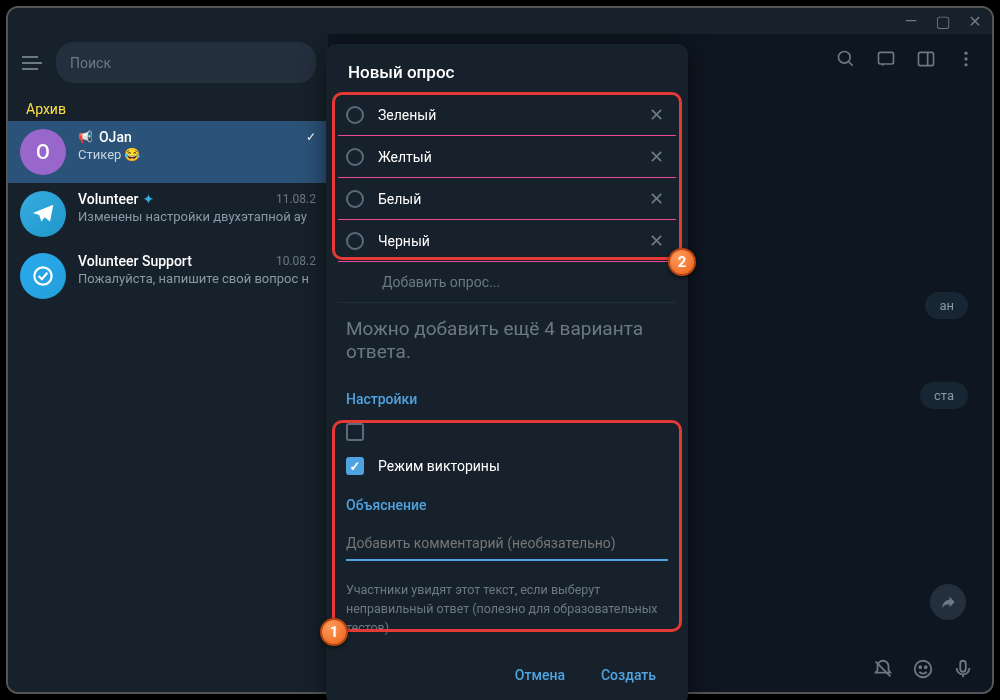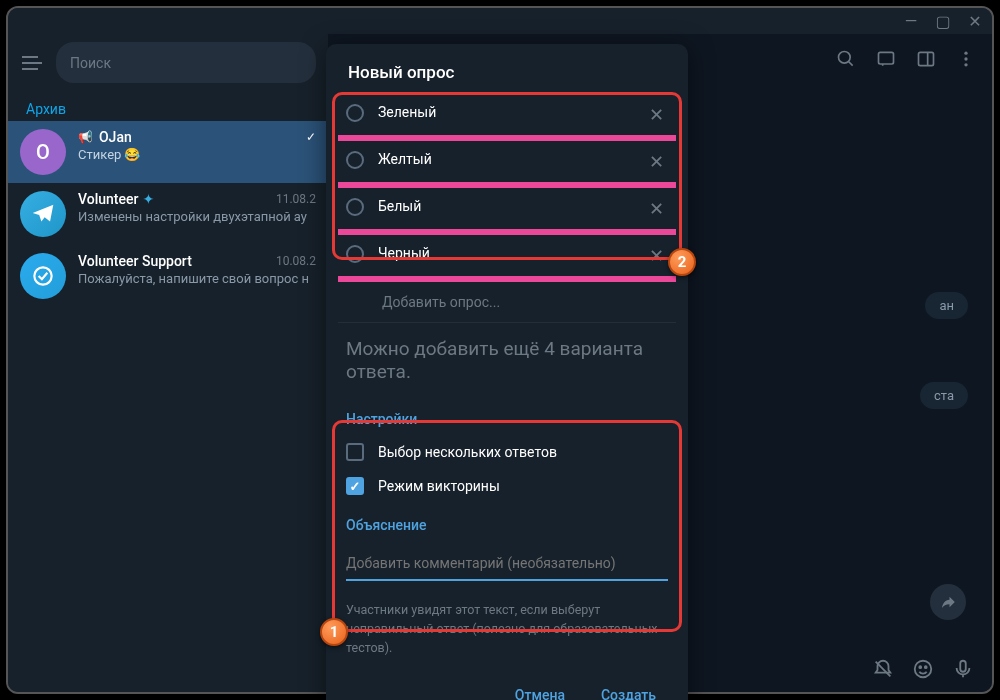--- a/index.html
+++ b/index.html
@@ -5,21 +5,21 @@
 * { margin: 0; padding: 0; box-sizing: border-box; font-family: -apple-system, BlinkMacSystemFont, "Segoe UI", Roboto, sans-serif; }
 body { background: #000; width: 1000px; height: 700px; overflow: hidden; position: relative; }
 .outer-frame { position: absolute; inset: 6px; border: 2px solid #555; border-radius: 12px; overflow: hidden; background: #17212b; }
 .titlebar { height: 26px; background: #17212b; display: flex; justify-content: flex-end; align-items: center; padding-right: 10px; gap: 18px; }
 .titlebar-btn { width: 14px; height: 14px; display: flex; align-items: center; justify-content: center; color: #6c7883; }
 .app { display: flex; height: calc(100% - 26px); }
 .sidebar { width: 320px; background: #17212b; display: flex; flex-direction: column; }
 .sidebar-header { display: flex; align-items: center; padding: 8px 12px; gap: 12px; }
 .menu-icon { width: 24px; height: 16px; color: #6c7883; }
 .search-box { flex: 1; background: #242f3d; border-radius: 18px; height: 41px; display: flex; align-items: center; padding: 0 14px; color: #6c7883; font-size: 14px; }
-.archive-label { padding: 10px 18px 4px; color: #0ea5e9; font-size: 14px; }
+.archive-label { padding: 10px 18px 4px; color: #fde047; font-size: 14px; }
 .chat-item { display: flex; padding: 8px 12px; gap: 12px; align-items: flex-start; }
 .chat-item.active { background: #2b5278; }
 .avatar { width: 46px; height: 46px; border-radius: 50%; flex-shrink: 0; display: flex; align-items: center; justify-content: center; color: #fff; font-size: 20px; font-weight: 500; }
 .avatar.purple { background: #9966cc; }
 .avatar.tg { background: linear-gradient(135deg, #37aee2, #1e96c8); }
 .avatar.vs { background: linear-gradient(135deg, #2aabee, #229ed9); }
 .chat-info { flex: 1; min-width: 0; }
 .chat-top { display: flex; align-items: center; gap: 6px; }
 .chat-name { color: #fff; font-size: 14px; font-weight: 500; display: flex; align-items: center; gap: 4px; }
 .chat-date { margin-left: auto; color: #6c7883; font-size: 12px; }
@@ -31,21 +31,21 @@
 .main { flex: 1; background: #0e1621; position: relative; }
 .main-header { height: 50px; display: flex; align-items: center; justify-content: flex-end; padding: 0 16px; gap: 20px; }
 .header-icon { width: 20px; height: 20px; color: #6c7883; }
 .pill { position: absolute; right: 24px; background: #182533; color: #8a99a8; padding: 6px 14px; border-radius: 14px; font-size: 13px; }
 .input-bar { position: absolute; bottom: 12px; right: 18px; display: flex; gap: 18px; align-items: center; }
 .input-icon { width: 22px; height: 22px; color: #6c7883; }
 .share-btn { position: absolute; right: 26px; bottom: 72px; width: 36px; height: 36px; background: #242f3d; border-radius: 50%; display: flex; align-items: center; justify-content: center; color: #6c7883; }
 .modal { position: absolute; left: 326px; top: 44px; width: 362px; background: #17212b; border-radius: 10px; box-shadow: 0 4px 24px rgba(0,0,0,.5); z-index: 10; }
 .modal-title { padding: 18px 22px 12px; color: #fff; font-size: 17px; font-weight: 500; }
 .option-list { padding: 0 12px; }
-.option-row { display: flex; padding: 10px 8px; border-bottom: 6px solid #ec4899; }
+.option-row { display: flex; align-items: center; padding: 10px 8px; border-bottom: 1px solid #ec4899; }
 .radio { width: 18px; height: 18px; border: 2px solid #5a6b7d; border-radius: 50%; margin-right: 14px; flex-shrink: 0; }
 .option-text { flex: 1; color: #fff; font-size: 14px; }
 .option-close { color: #6c7883; font-size: 18px; padding: 0 4px; }
 .add-option { padding: 12px 20px 12px 44px; color: #6c7883; font-size: 14px; border-bottom: 1px solid #232e3c; margin: 0 12px; }
 .hint { padding: 14px 20px; color: #6c7883; font-size: 19px; background: #17212b; }
 .section-title { padding: 14px 20px 8px; color: #4fa3e0; font-size: 14px; font-weight: 500; }
 .checkbox-row { display: flex; align-items: center; padding: 8px 20px; gap: 14px; }
 .checkbox { width: 18px; height: 18px; border: 2px solid #5a6b7d; border-radius: 3px; flex-shrink: 0; display: flex; align-items: center; justify-content: center; }
 .checkbox.checked { background: #4fa3e0; border-color: #4fa3e0; }
 .checkbox.checked::after { content: '✓'; color: #fff; font-size: 13px; font-weight: bold; }
@@ -196,21 +196,20 @@
       <div class="radio"></div>
       <div class="option-text">Черный</div>
       <div class="option-close">✕</div>
     </div>
   </div>
   <div class="add-option">Добавить опрос...</div>
   <div class="hint">Можно добавить ещё 4 варианта ответа.</div>
   <div class="section-title">Настройки</div>
   <div class="checkbox-row">
     <div class="checkbox"></div>
-    <div class="checkbox-label">Выбор нескольких ответов</div>
   </div>
   <div class="checkbox-row">
     <div class="checkbox checked"></div>
     <div class="checkbox-label">Режим викторины</div>
   </div>
   <div class="section-title">Объяснение</div>
   <input class="explanation-input" placeholder="Добавить комментарий (необязательно)" style="">
   <div class="exp-hint">Участники увидят этот текст, если выберут неправильный ответ (полезно для образовательных тестов).</div>
   <div class="modal-footer">
     <button class="modal-btn">Отмена</button>

